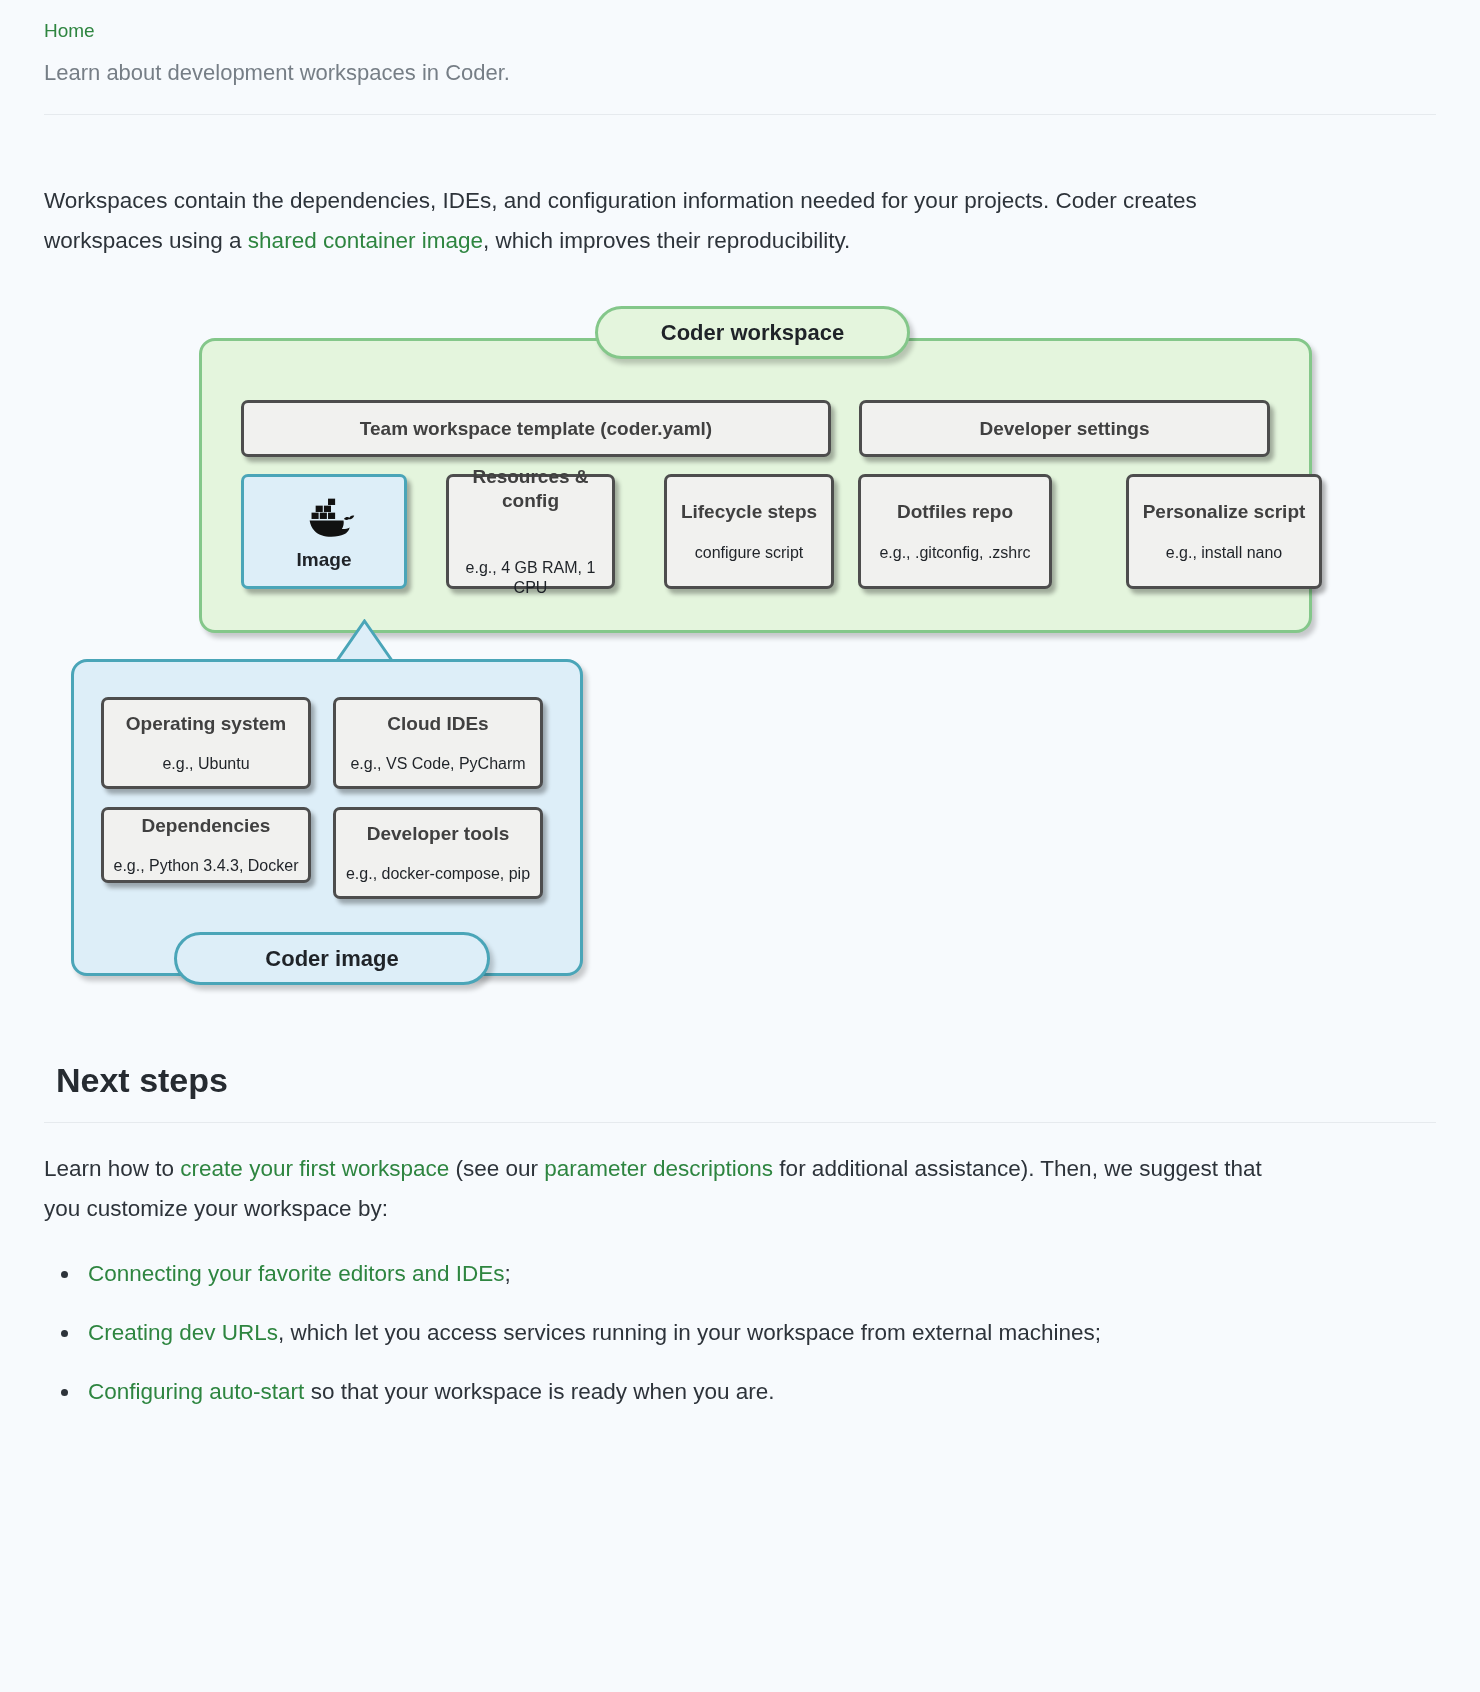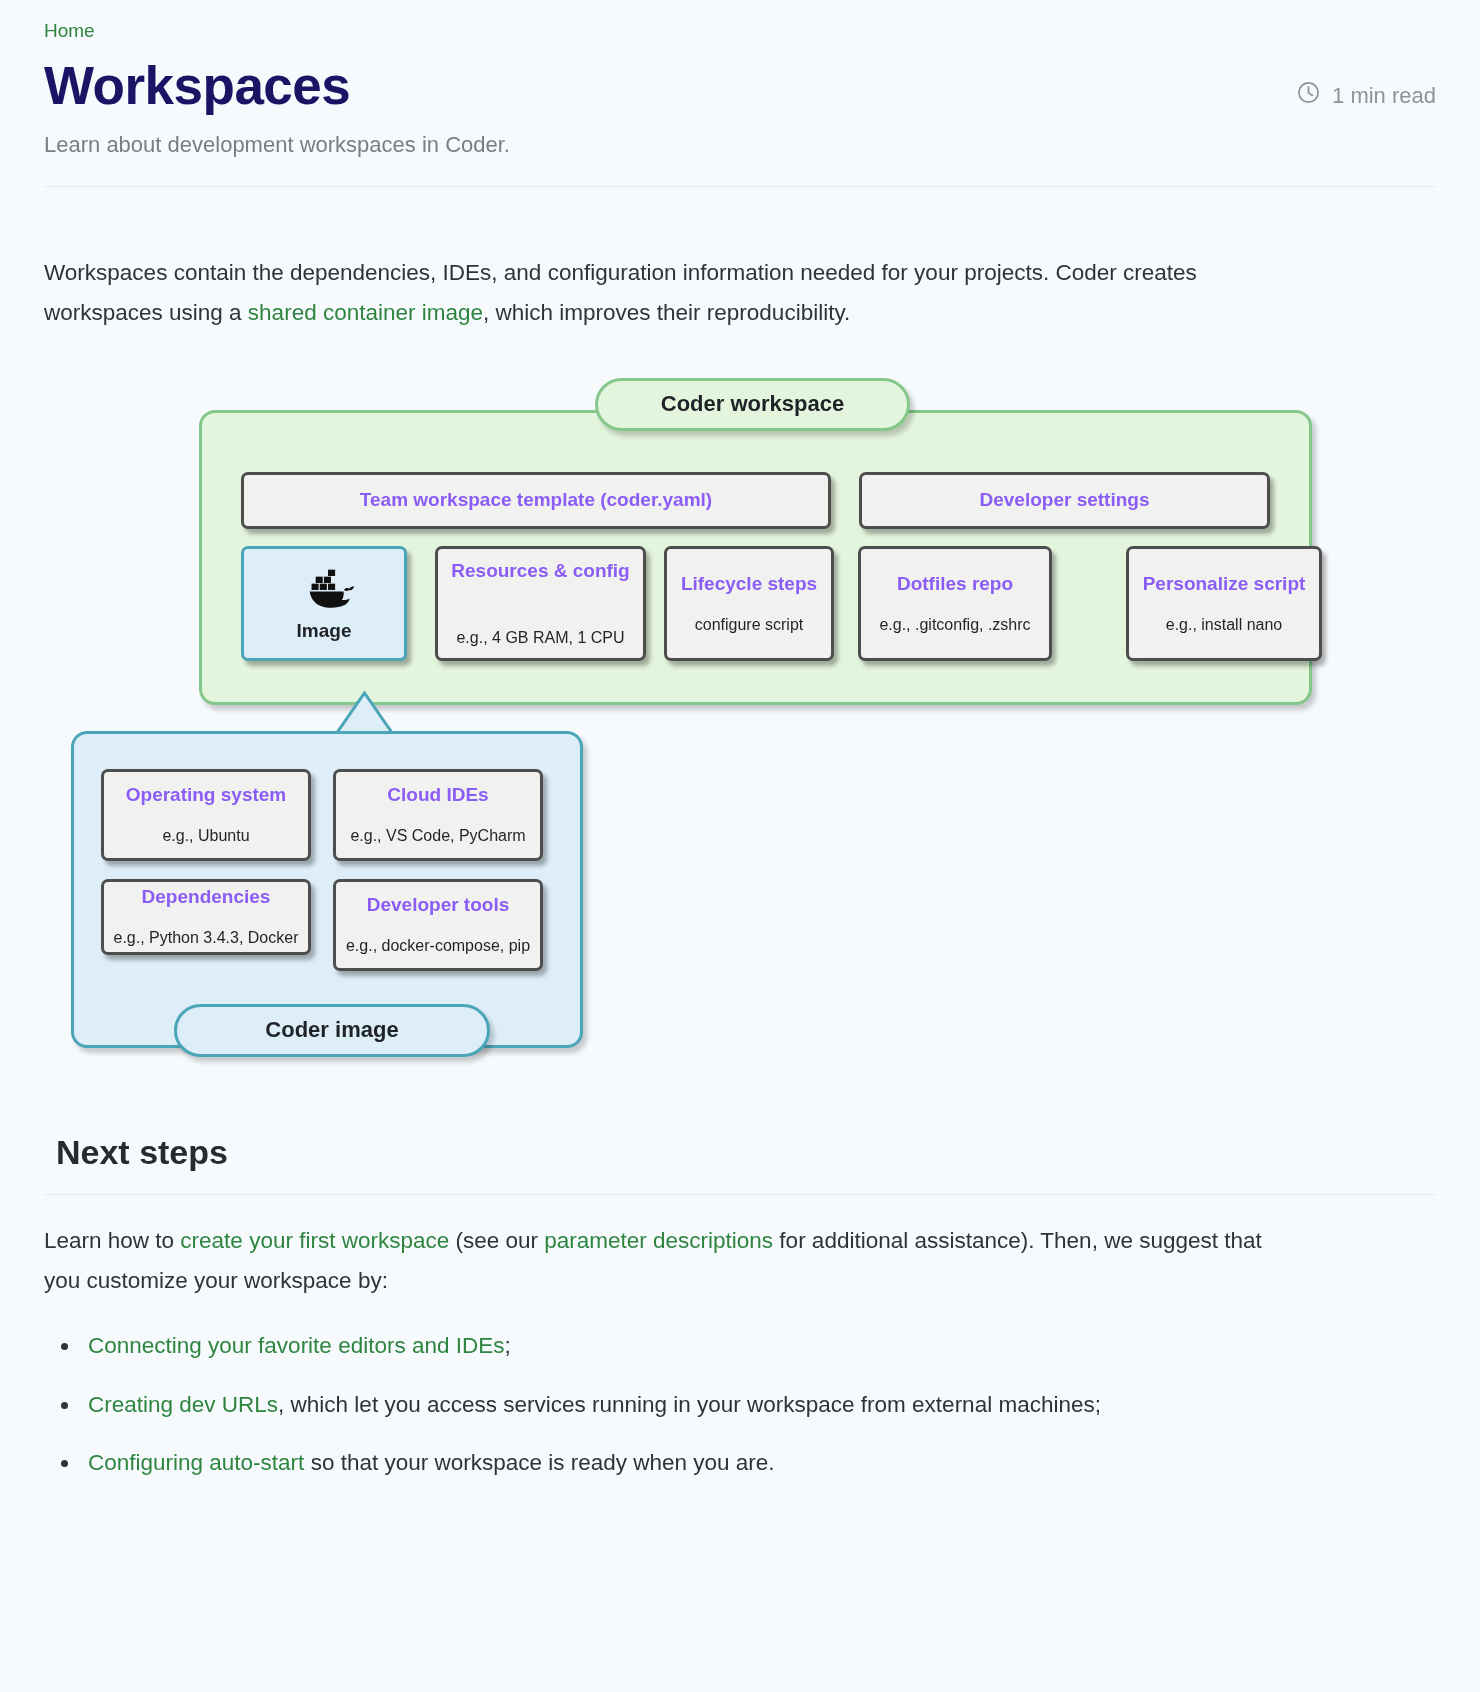--- a/index.html
+++ b/index.html
@@ -102,21 +102,21 @@
     border: 3px solid #4d4d4d;
     border-radius: 7px;
     box-shadow: 4px 5px 4px rgba(0,0,0,0.30);
     display: flex;
     flex-direction: column;
     align-items: center;
     justify-content: center;
     text-align: center;
     padding: 4px 8px;
   }
-  .gbox .bt { font-size: 19px; font-weight: bold; color: #8b5cf6; line-height: 1.25; }
+  .gbox .bt { font-size: 19px; font-weight: bold; color: #404040; line-height: 1.25; }
   .gbox .bs { font-size: 16px; color: #1f2328; margin-top: 19px; line-height: 1.25; }
 
   .imgbox {
     position: absolute;
     background: #ddeef8;
     border: 3px solid #4aa5b8;
     border-radius: 7px;
     box-shadow: 4px 5px 4px rgba(0,0,0,0.30);
     display: flex;
     flex-direction: column;
@@ -198,32 +198,20 @@
 </style>
 </head>
 <body>
 
 <div class="page">
 
   <div class="breadcrumb">
     <span>Home</span>
   </div>
 
-  <div class="title-row">
-    <h1 class="page-title">Workspaces</h1>
-    <div class="read-time">
-      <span class="clock-icon">
-        <svg width="25" height="25" viewBox="0 0 24 24" fill="none" stroke="#8b939c" stroke-width="1.7" stroke-linecap="round">
-          <circle cx="12" cy="12" r="9.2"></circle>
-          <path d="M12 6.6 V12.2 L15.8 14.8"></path>
-        </svg>
-      </span>
-      <span>1 min read</span>
-    </div>
-  </div>
 
   <div class="subtitle">Learn about development workspaces in Coder.</div>
 
   <hr class="rule">
 
   <p class="intro"><span>Workspaces contain the dependencies, IDEs, and configuration information needed for your projects. Coder creates workspaces using a </span><a class="dlink" href="#">shared container image</a><span>, which improves their reproducibility.</span></p>
 
   <div class="diagram">
 
     <svg class="tri" viewBox="0 0 117 84" preserveAspectRatio="none">
@@ -252,21 +240,21 @@
           <path d="M14 28.6 h38.4 c0.6 3.2 -0.2 6.6 -1.8 8.9 c2.6 0.4 5.6 -0.2 8.2 -1.6
                    c-0.6 3.2 -3 5.8 -5.8 7.2 c-3.4 1.7 -8 2.6 -13.4 2.6
                    c-7.4 0 -13.8 -2 -17.6 -6.3 c-2.8 -3.2 -4.4 -6.9 -5 -10.8 z"></path>
           <path d="M52.8 27.2 c1.4 -2.1 3.8 -2.6 5.8 -1.5 c0.9 -2 3 -2.8 5 -2
                    c-1 2.4 -3.3 3.9 -5.9 3.8 c-1.2 0.9 -3 1.1 -4.9 -0.3 z"></path>
         </svg>
       </span>
       <div class="bt">Image</div>
     </div>
 
-    <div class="gbox" style="left:391px; top:173px; width:211px; height:115px;gap:26px;">
+    <div class="gbox" style="left:402px; top:173px; width:169px; height:115px;gap:26px;">
       <div class="bt">Resources &amp; config</div>
       <div class="bs">e.g., 4 GB RAM, 1 CPU</div>
     </div>
     <div class="gbox" style="left:620px; top:173px; width:170px; height:115px;">
       <div class="bt">Lifecycle steps</div>
       <div class="bs">configure script</div>
     </div>
     <div class="gbox" style="left:814px; top:173px; width:194px; height:115px;">
       <div class="bt">Dotfiles repo</div>
       <div class="bs">e.g., .gitconfig, .zshrc</div>

